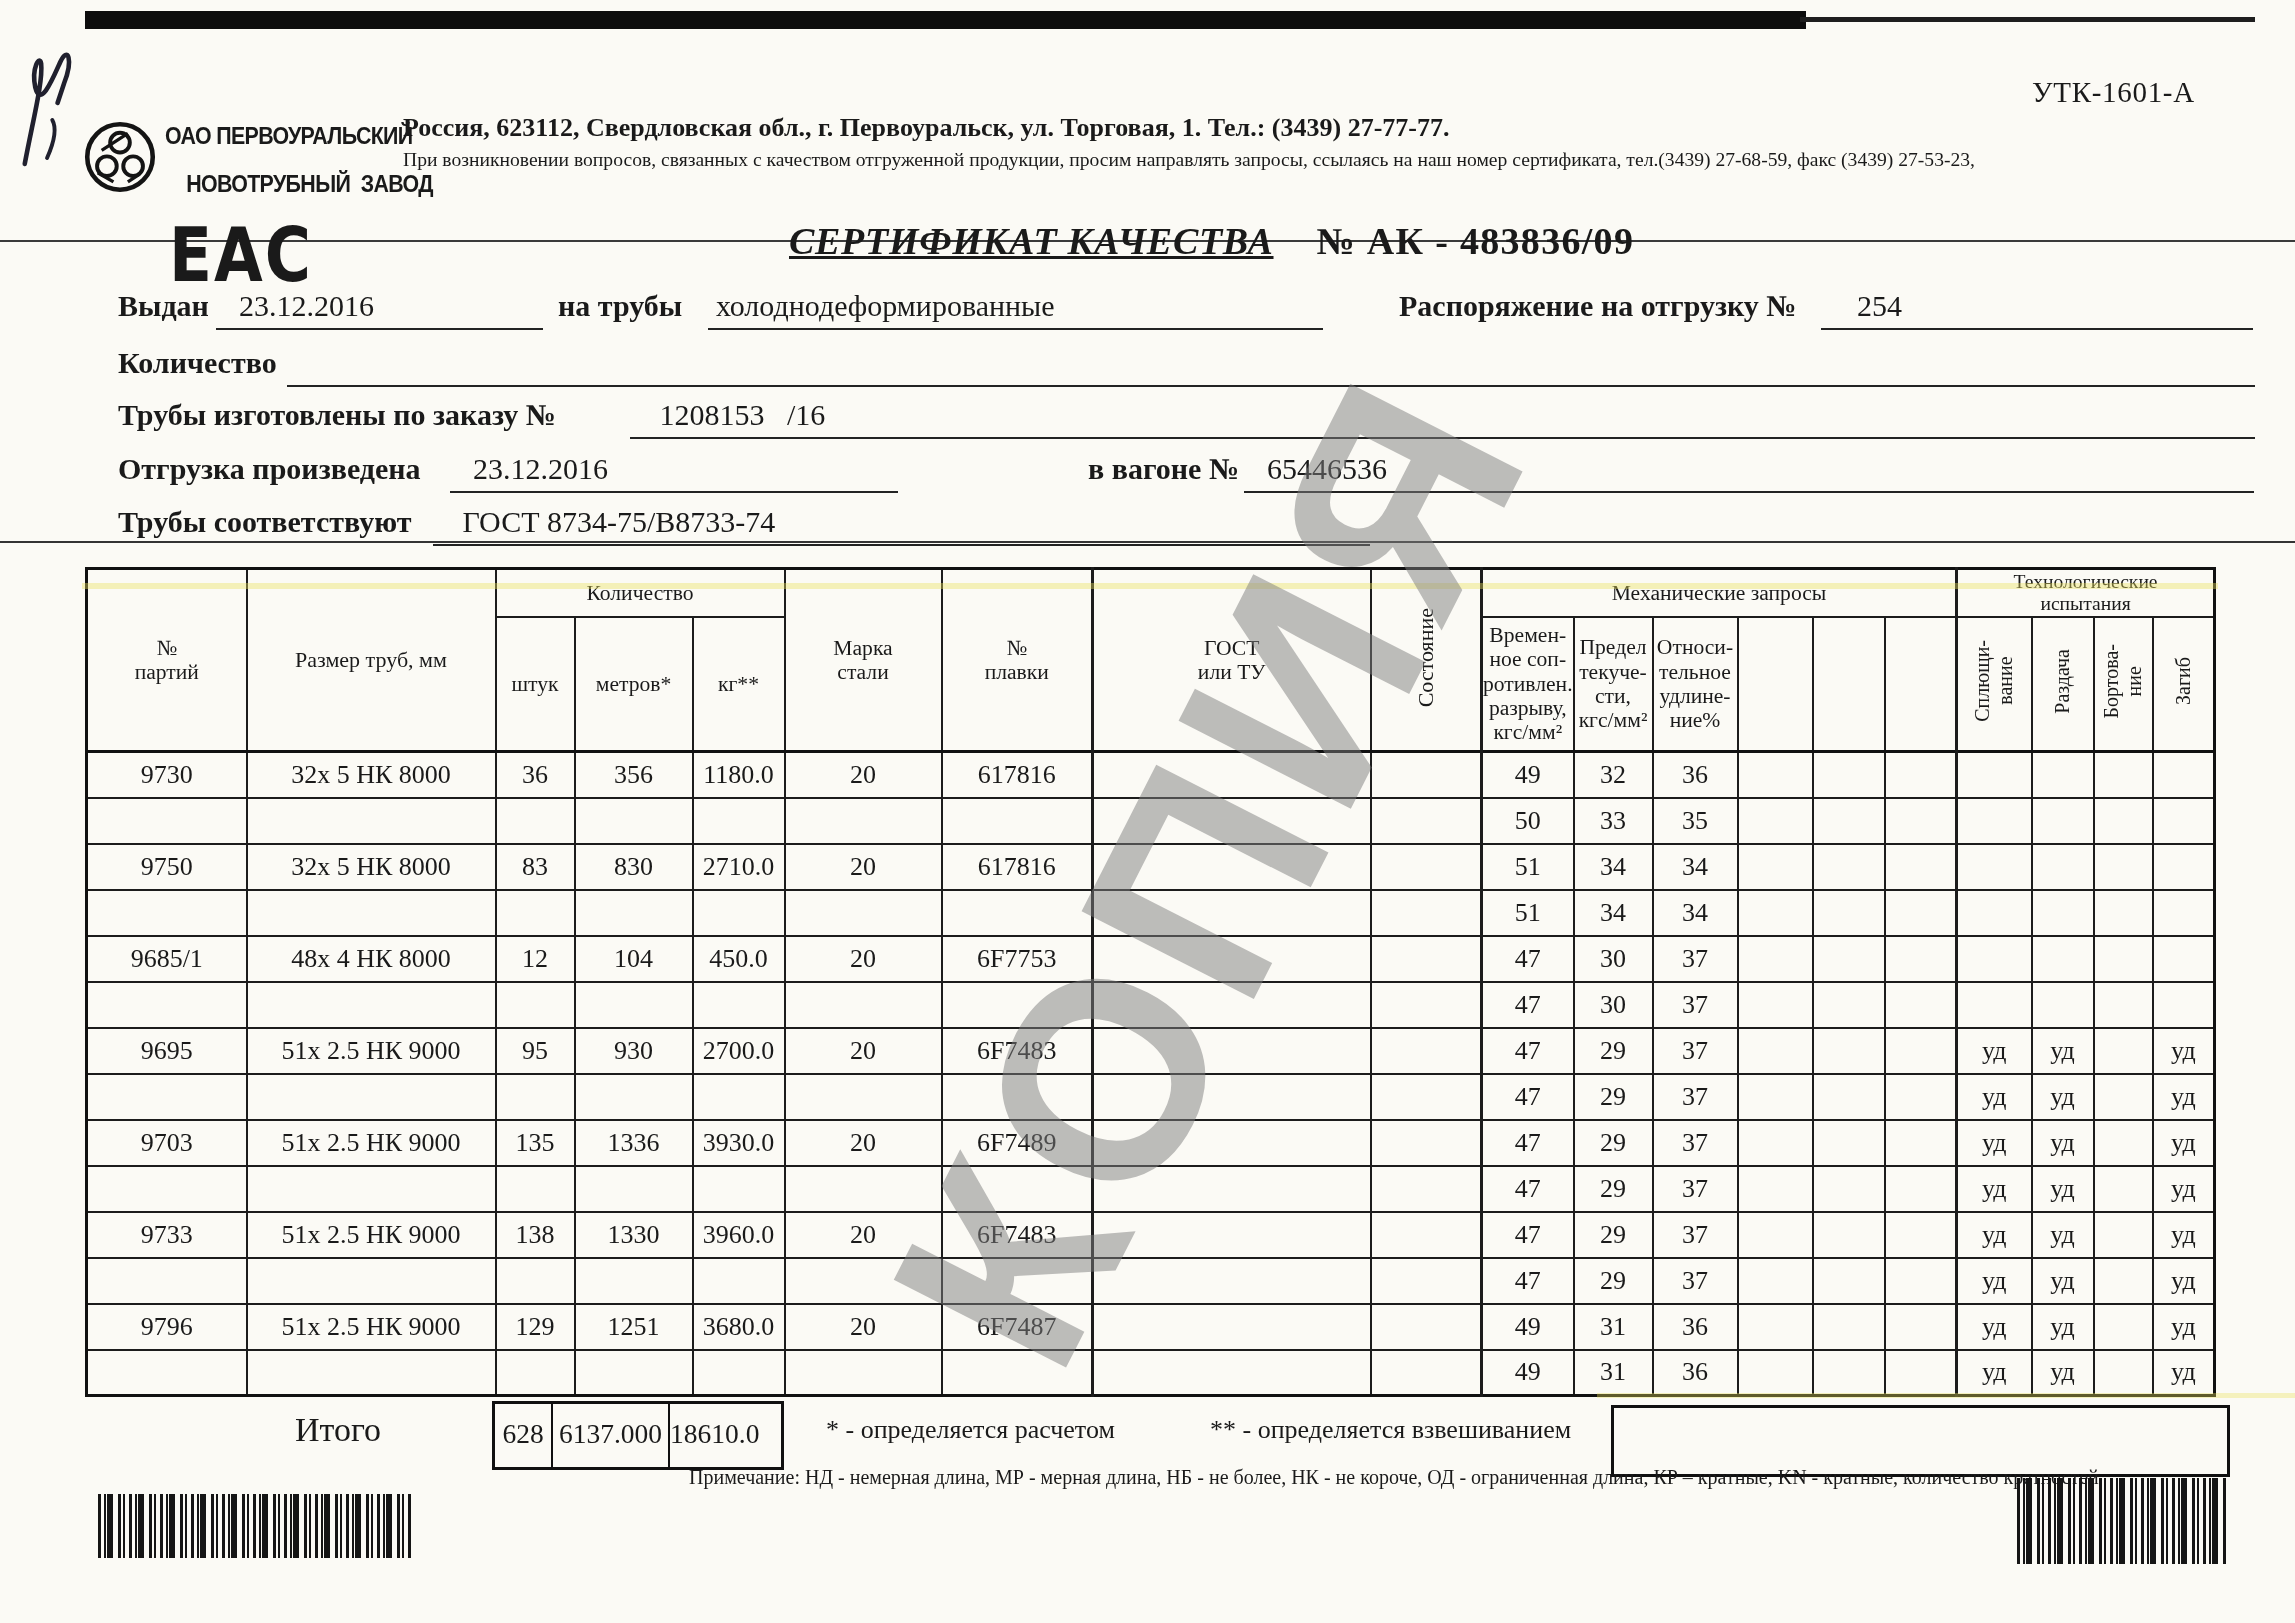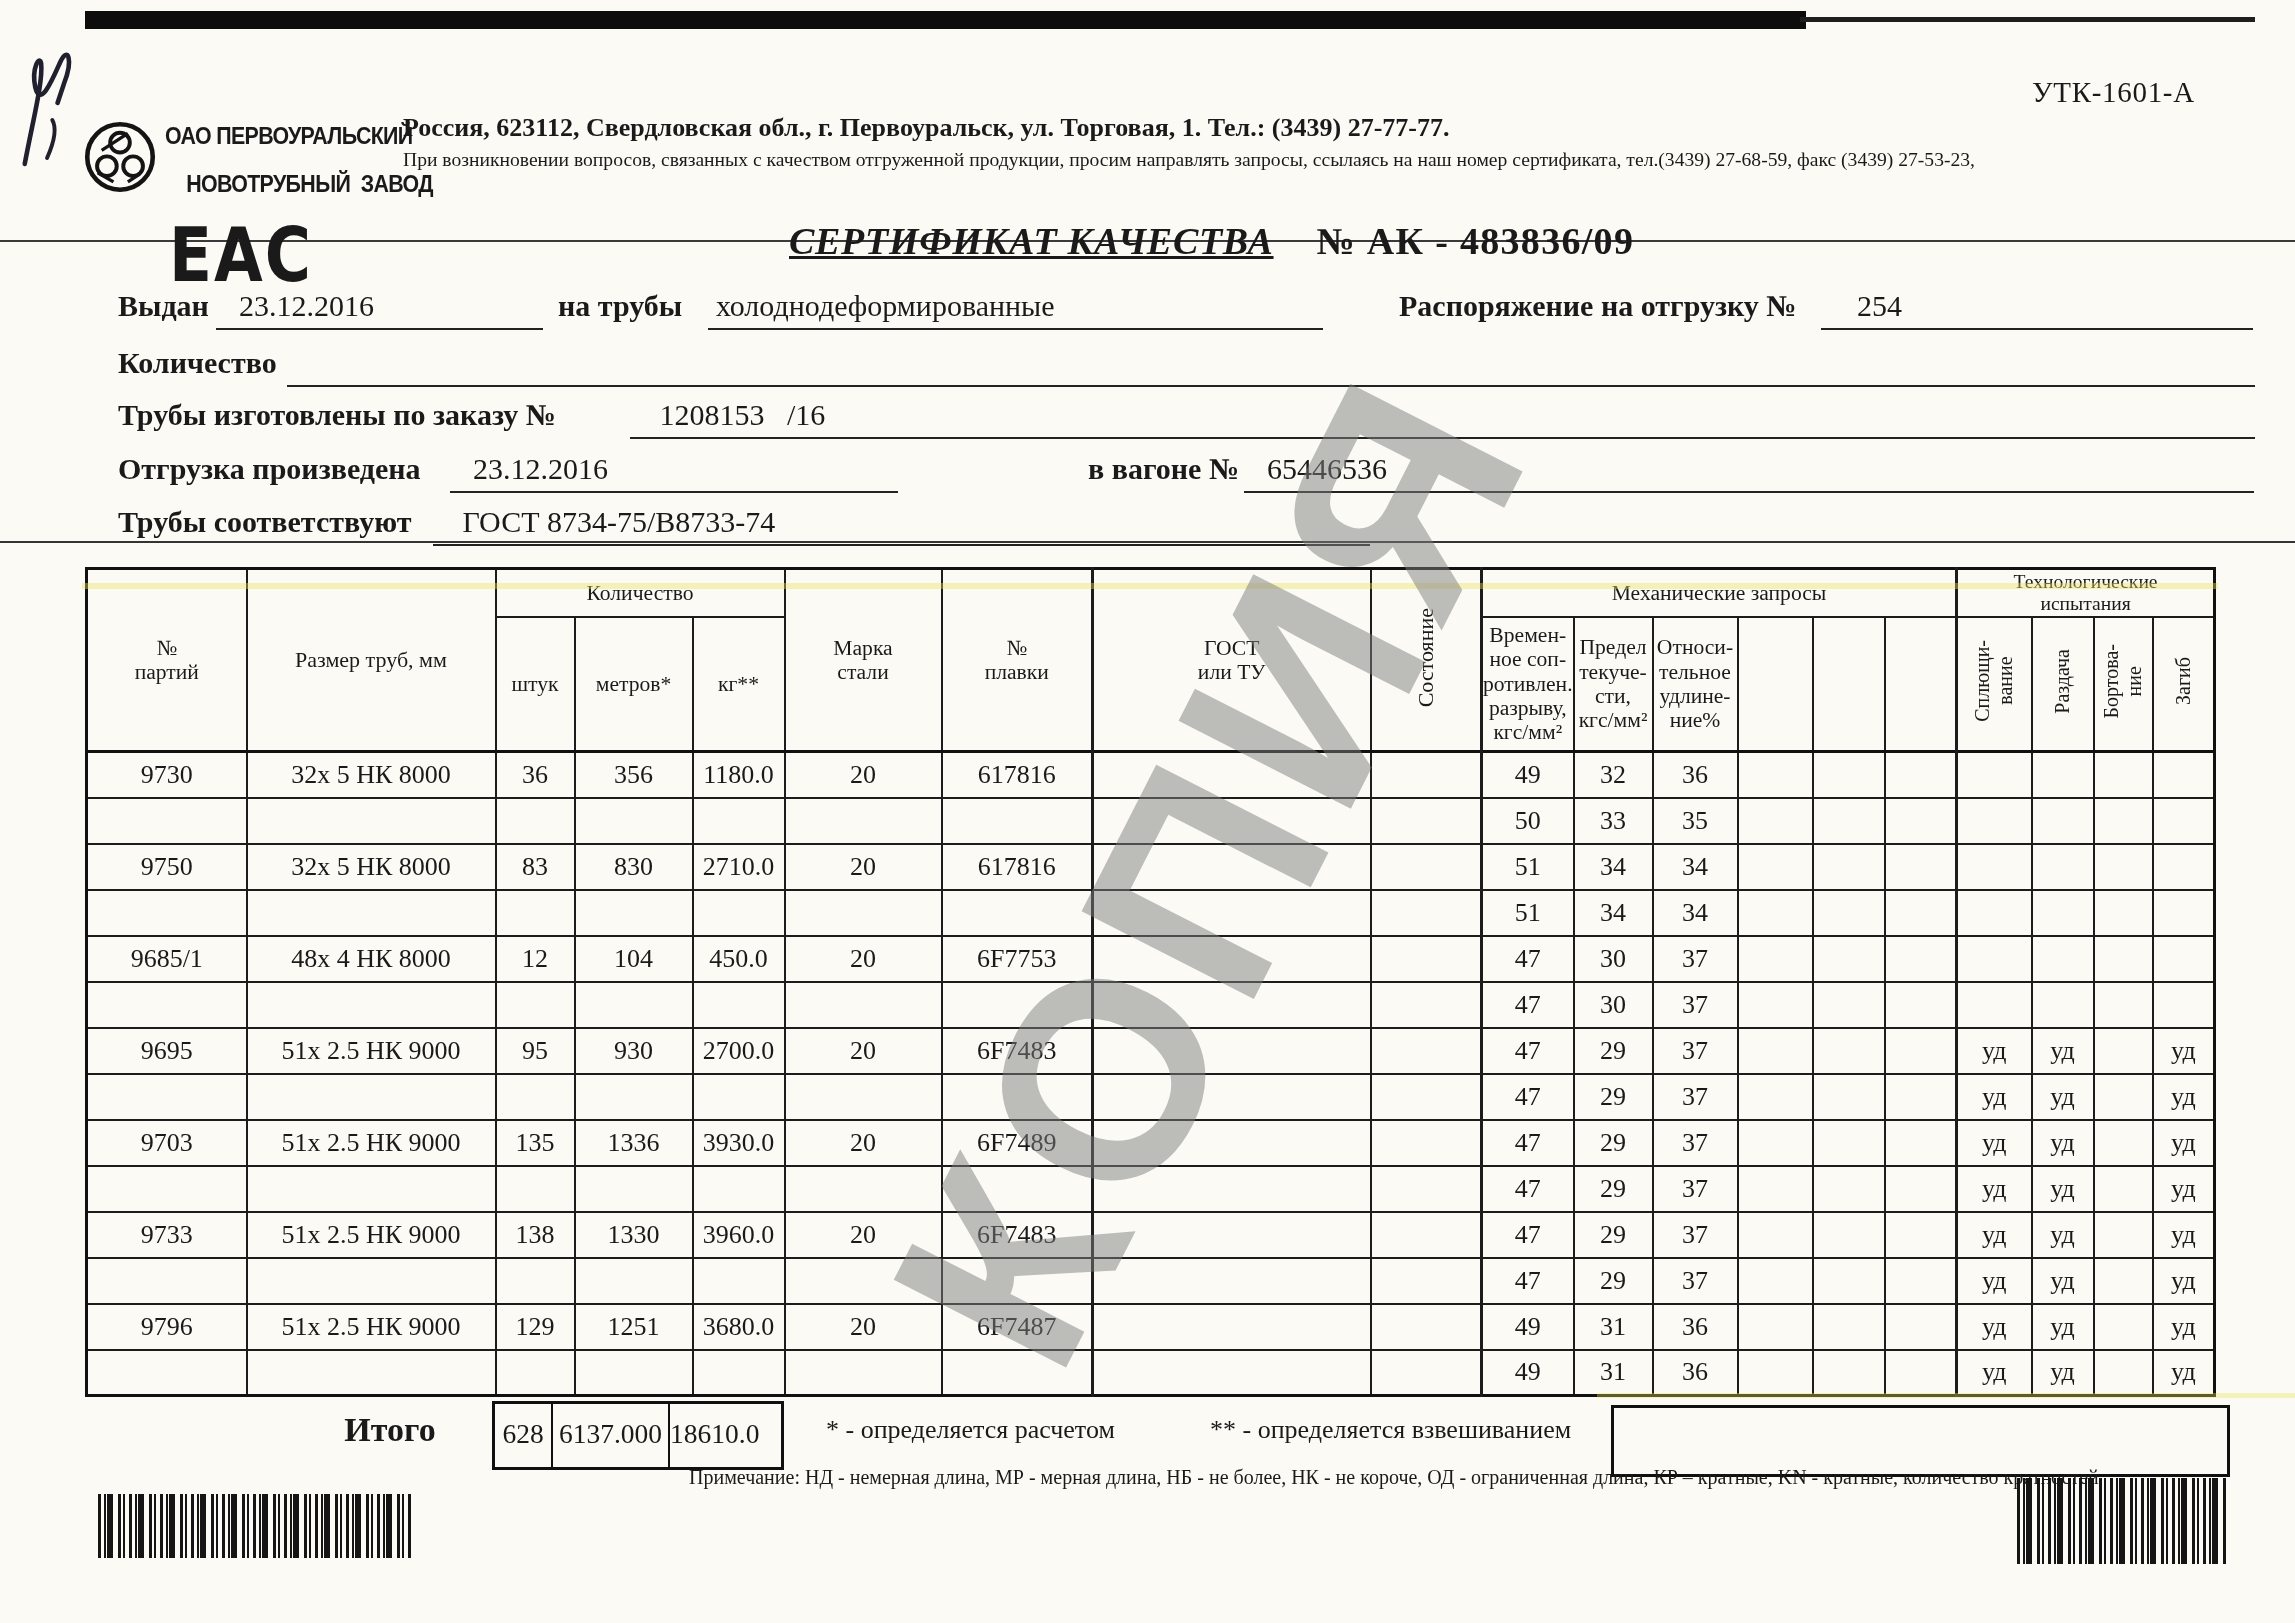--- a/index.html
+++ b/index.html
@@ -54,21 +54,21 @@
   .mech{font-size:19px;}
   .bl-thick{border-left-width:3.9px !important;}
   .vert{writing-mode:vertical-rl;transform:rotate(180deg);display:inline-block;
         line-height:1.15;white-space:pre-line;font-size:20px;}
   td.c-size{font-size:23.6px;}
   td.c-heat{font-size:25px;}
   td.c-mech{font-size:27.5px;}
   td.c-tech{font-size:23.6px;}
 
   
-  .totals-label{left:295px;top:1411px;width:190px;font-size:34px;font-weight:bold;text-align:center;}
+  .totals-label{left:295px;top:1411px;width:190px;font-size:34px;font-weight:normal;text-align:left;}
   .totals-box{left:492px;top:1401px;width:292px;height:69px;border:3.9px solid #101010;
               box-sizing:border-box;display:flex;z-index:2;background:transparent;}
   .totals-box .tcell{height:100%;line-height:60px;font-size:27.5px;text-align:center;box-sizing:border-box;}
   .tc1{width:56px;}
   .tc2{width:117px;border-left:2.6px solid #101010;}
   .tc3{width:90px;border-left:2.6px solid #101010;}
   .fn{font-size:26px;}
   .fn1{left:826px;top:1415px;}
   .fn2{left:1210px;top:1415px;}
   .empty-box{left:1611px;top:1405px;width:619px;height:72px;border:3.9px solid #101010;box-sizing:border-box;}

